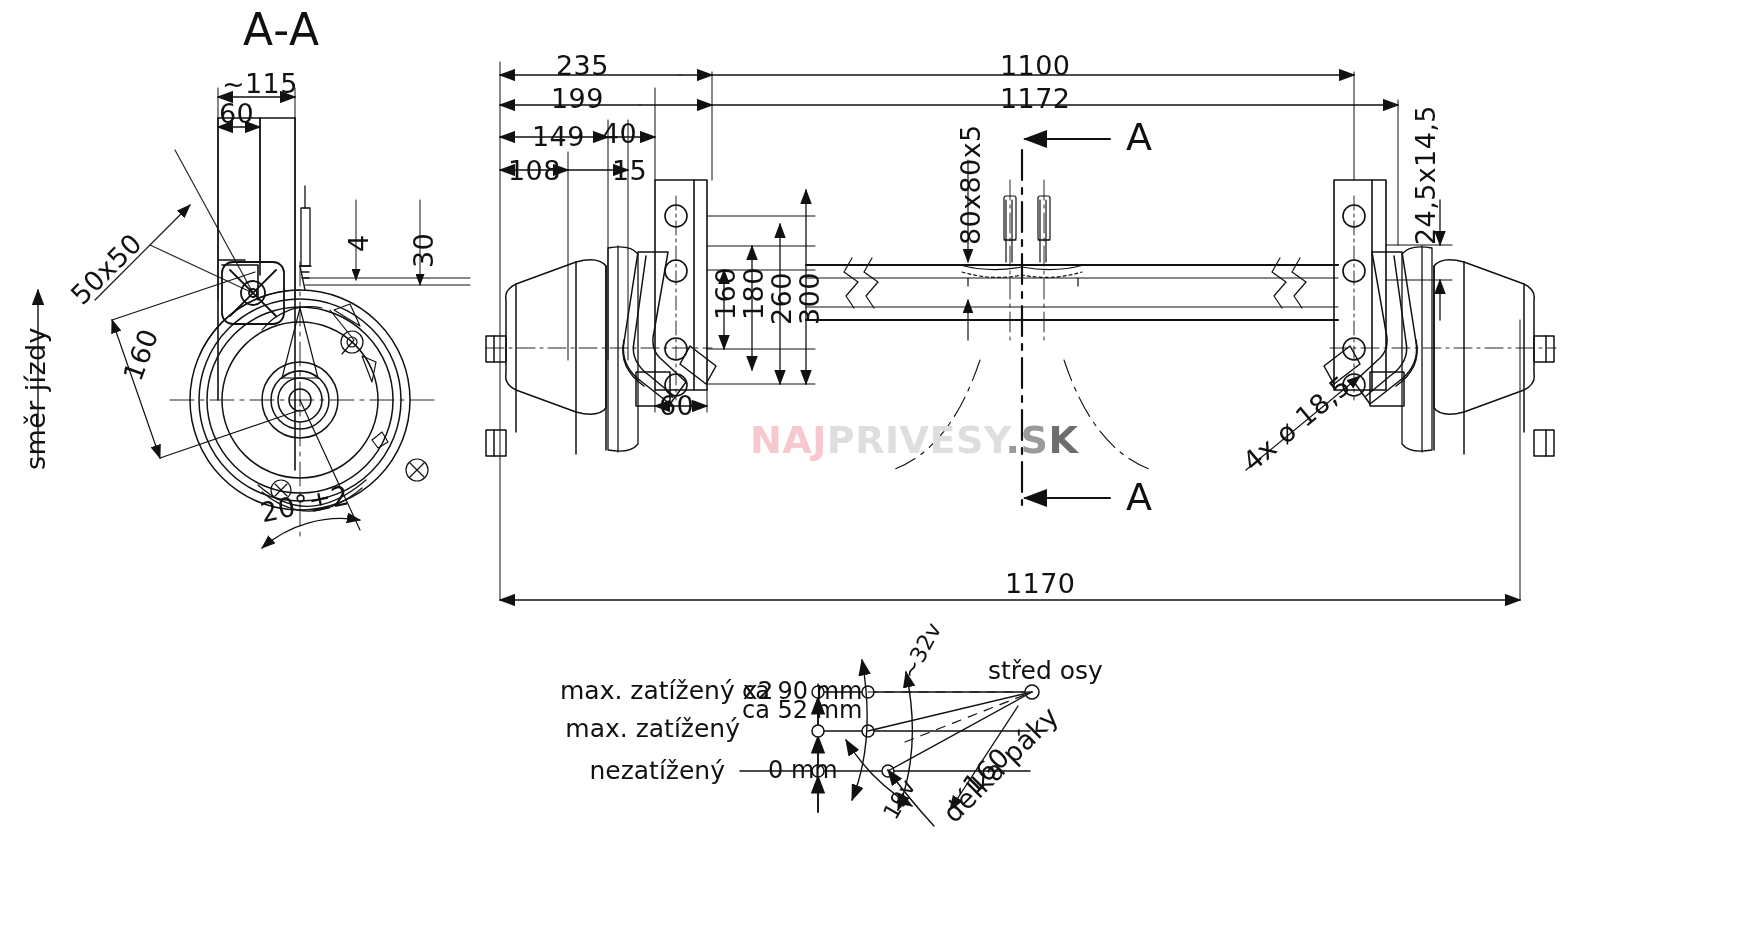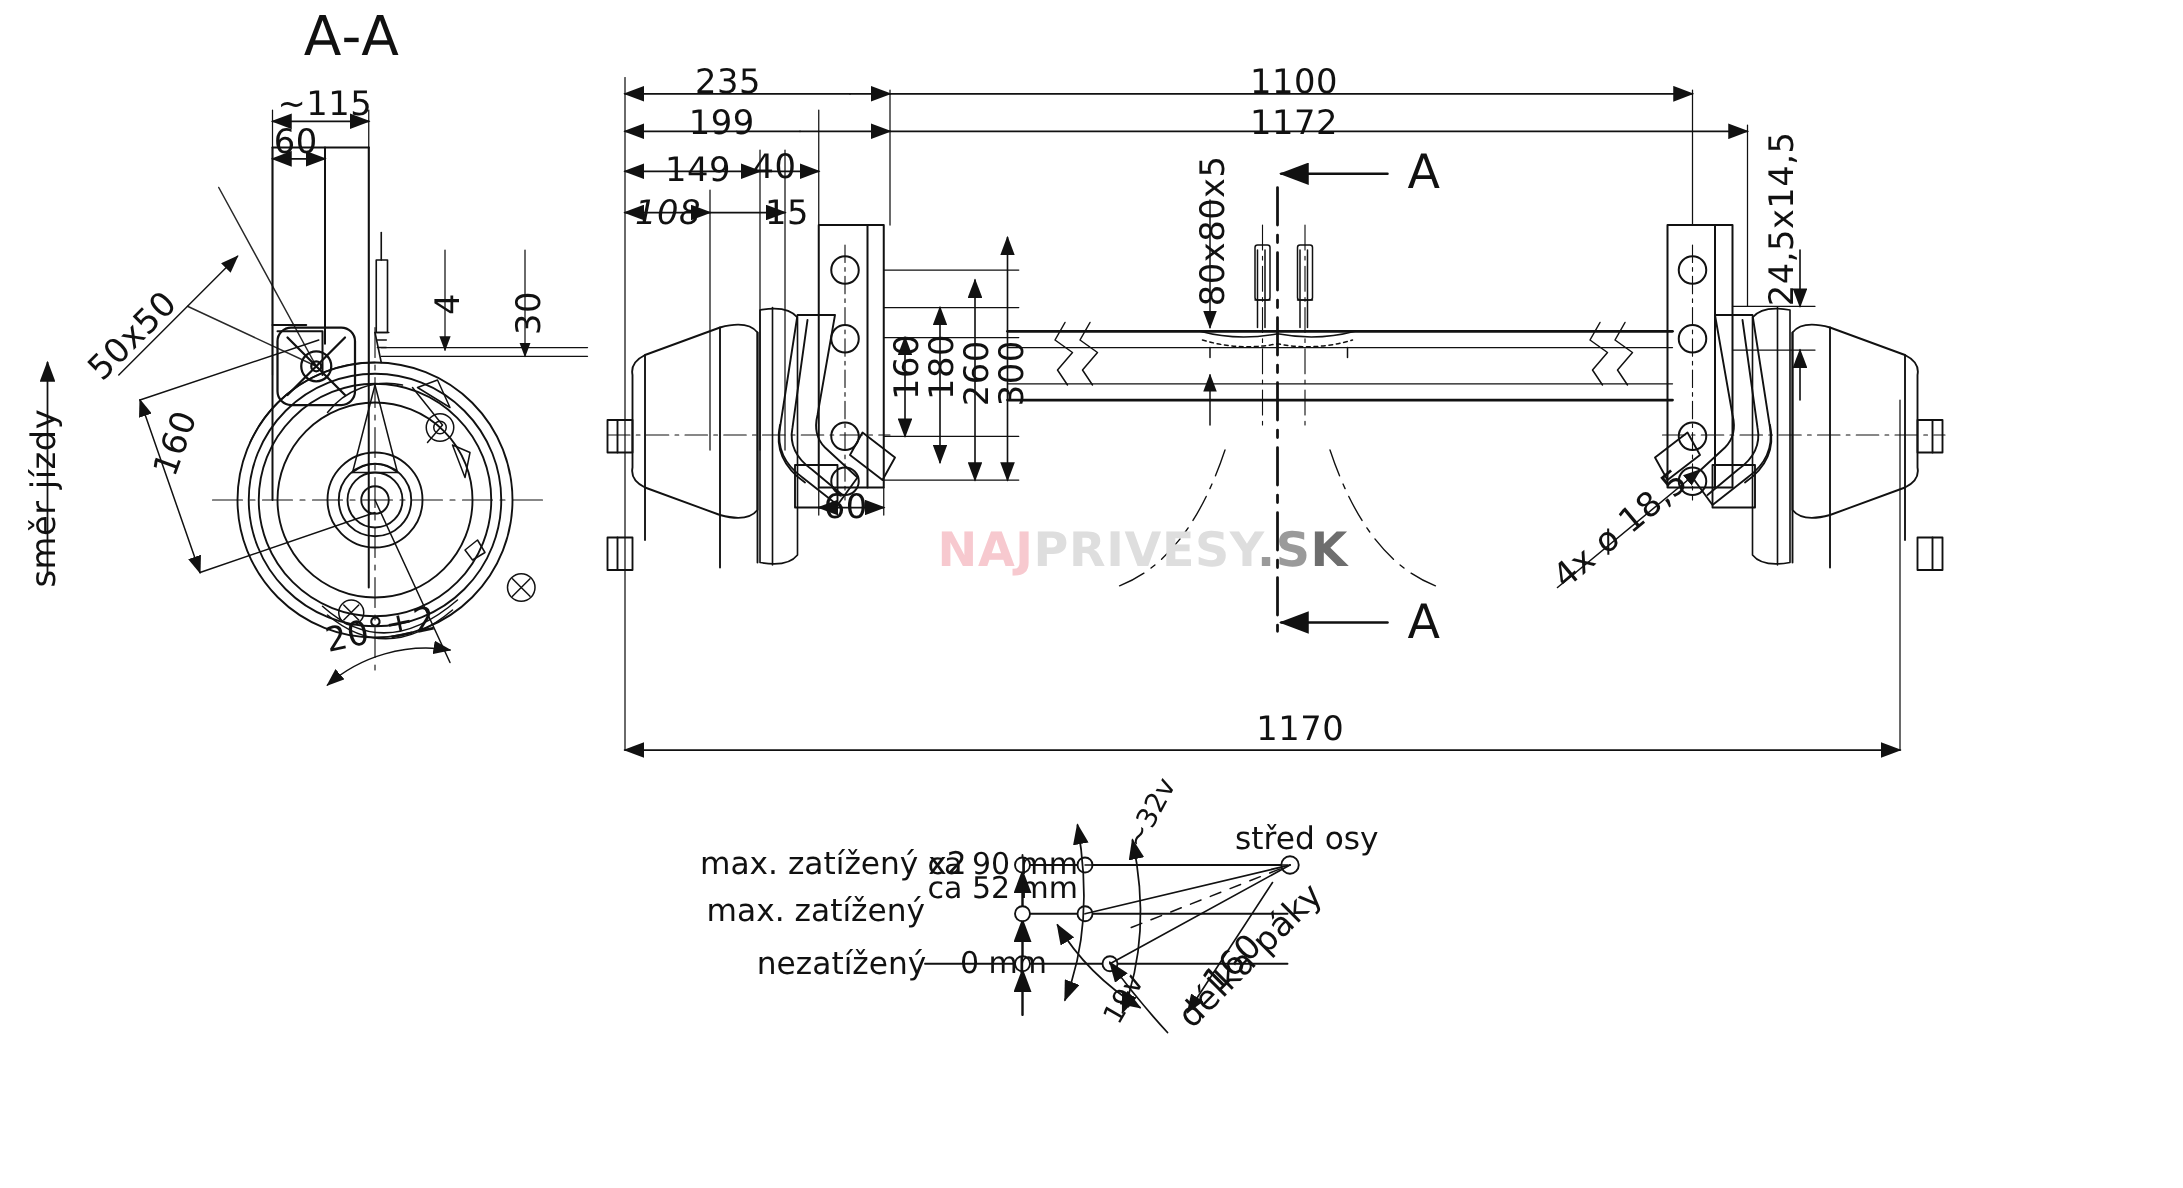--- a/index.html
+++ b/index.html
@@ -361,21 +361,21 @@
 <div class="lbl dim" style="left:410px;top:268px;transform:rotate(-90deg);transform-origin:0 0;">30</div>
 
 <div class="lbl dim" style="left:258px;top:500px;transform:rotate(-12deg);transform-origin:0 0;">20°±2</div>
 
 <div class="lbl dim" style="left:22px;top:470px;transform:rotate(-90deg);transform-origin:0 0;">směr jízdy</div>
 
 <div class="lbl dim" style="left:556px;top:52px;">235</div>
 <div class="lbl dim" style="left:551px;top:85px;">199</div>
 <div class="lbl dim" style="left:532px;top:123px;text-align:center;">149</div>
 <div class="lbl dim" style="left:602px;top:120px;">40</div>
-<div class="lbl dim" style="left:508px;top:157px;font-style:italic;">108</div>
+<div class="lbl dim" style="left:508px;top:157px;">108</div>
 <div class="lbl dim" style="left:612px;top:157px;">15</div>
 
 <div class="lbl dim" style="left:712px;top:320px;transform:rotate(-90deg);transform-origin:0 0;">160</div>
 <div class="lbl dim" style="left:740px;top:320px;transform:rotate(-90deg);transform-origin:0 0;">180</div>
 <div class="lbl dim" style="left:768px;top:325px;transform:rotate(-90deg);transform-origin:0 0;">260</div>
 <div class="lbl dim" style="left:796px;top:325px;transform:rotate(-90deg);transform-origin:0 0;">300</div>
 
 <div class="lbl dim" style="left:659px;top:392px;">60</div>
 
 <div class="lbl dim" style="left:1000px;top:52px;">1100</div>
@@ -395,21 +395,21 @@
 <div class="wm" style="left:725px;top:418px;">
   <span class="a">NAJ</span><span class="b">PRIVESY</span><span class="c">.S</span><span class="d">K</span>
 </div>
 
 <div class="lbl czech" style="left:560px;top:678px;text-align:right;width:180px;">max. zatížený x2</div>
 <div class="lbl czech-sm" style="left:742px;top:679px;">ca 90 mm</div>
 
 <div class="lbl czech" style="left:560px;top:716px;text-align:right;width:180px;">max. zatížený</div>
 <div class="lbl czech-sm" style="left:742px;top:698px;text-align:right;">ca 52 mm</div>
 
-<div class="lbl czech" style="left:576px;top:758px;text-align:right;width:165px;">nezatížený</div>
+<div class="lbl czech" style="left:560px;top:758px;text-align:right;width:165px;">nezatížený</div>
 <div class="lbl czech-sm" style="left:768px;top:758px;">0 mm</div>
 
 <div class="lbl czech" style="left:988px;top:658px;">střed osy</div>
 
 <div class="lbl dim-sm" style="left:898px;top:672px;transform:rotate(-62deg);transform-origin:0 0;">~32v</div>
 <div class="lbl dim-sm" style="left:880px;top:812px;transform:rotate(-60deg);transform-origin:0 0;">19v</div>
 
 <div class="lbl dim" style="left:958px;top:780px;transform:rotate(-45deg);transform-origin:0 0;">160</div>
 <div class="lbl dim" style="left:938px;top:808px;transform:rotate(-45deg);transform-origin:0 0;">délka páky</div>
 

